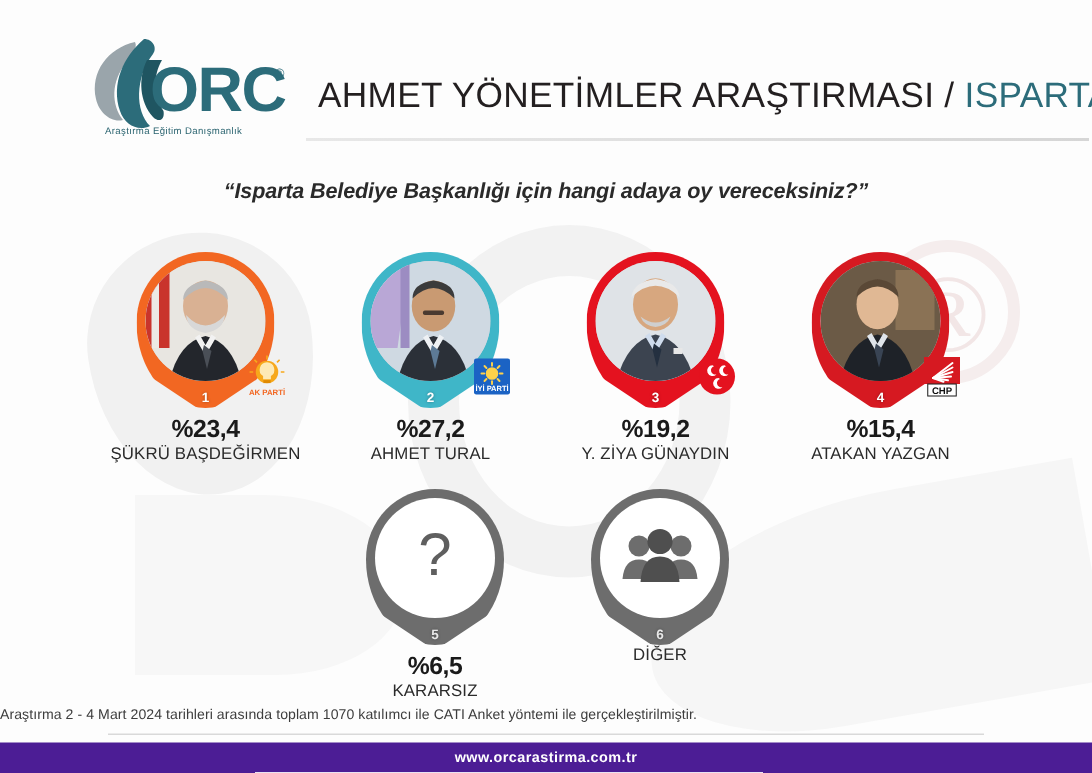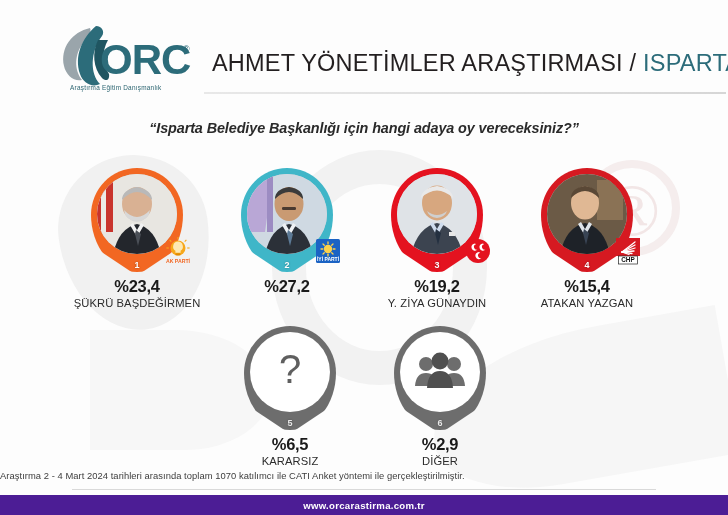--- a/index.html
+++ b/index.html
@@ -254,20 +254,21 @@
             <line x1="20.2" y1="13" x2="22" y2="13"></line>
             <line x1="10" y1="8" x2="11.3" y2="9.3"></line>
             <line x1="18.7" y1="16.7" x2="20" y2="18"></line>
             <line x1="20" y1="8" x2="18.7" y2="9.3"></line>
             <line x1="11.3" y1="16.7" x2="10" y2="18"></line>
           </g>
           <text x="15" y="24.5" font-family="Liberation Sans, sans-serif" font-size="5" font-weight="700" fill="#ffffff" text-anchor="middle">İYİ PARTİ</text>
         </svg>
       </div>
       <div class="pct">%27,2</div>
+      <div class="cname">AHMET TURAL</div>
     </div>
 
     <div class="cand" style="left:362px;">
       <div class="pin" style="--ring:#e4121f;">
         <div class="ring"></div>
         <div class="photo">
           <svg width="80" height="80" viewBox="0 0 80 80">
             <rect width="80" height="80" fill="#dfe3e7"></rect>
             <ellipse cx="40" cy="29" rx="15" ry="17.5" fill="#d7a77f"></ellipse>
             <path d="M24 24 Q40 9, 56 24 Q55 14, 40 12 Q25 14, 24 24 Z" fill="#e9e9e9"></path>
@@ -348,21 +349,20 @@
             <circle cx="13" cy="14" r="7" fill="#6d6d6d"></circle>
             <path d="M2 36 Q3 23, 13 23 Q23 23, 24 36 Z" fill="#6d6d6d"></path>
             <circle cx="41" cy="14" r="7" fill="#6d6d6d"></circle>
             <path d="M30 36 Q31 23, 41 23 Q51 23, 52 36 Z" fill="#6d6d6d"></path>
             <circle cx="27" cy="11" r="8.4" fill="#4f4f4f"></circle>
             <path d="M14 38 Q15 21, 27 21 Q39 21, 40 38 Z" fill="#4f4f4f"></path>
           </svg>
         </div>
         <div class="num">6</div>
       </div>
-      <div class="pct">%2,9</div>
       <div class="cname">DİĞER</div>
     </div>
   </div>
 
   <div class="footnote">Araştırma 2 - 4 Mart  2024 tarihleri arasında toplam 1070 katılımcı ile CATI Anket yöntemi ile gerçekleştirilmiştir.</div>
   <div class="footer-rule"></div>
   <div class="urlbar">www.orcarastirma.com.tr</div>
 
 </div>
 

